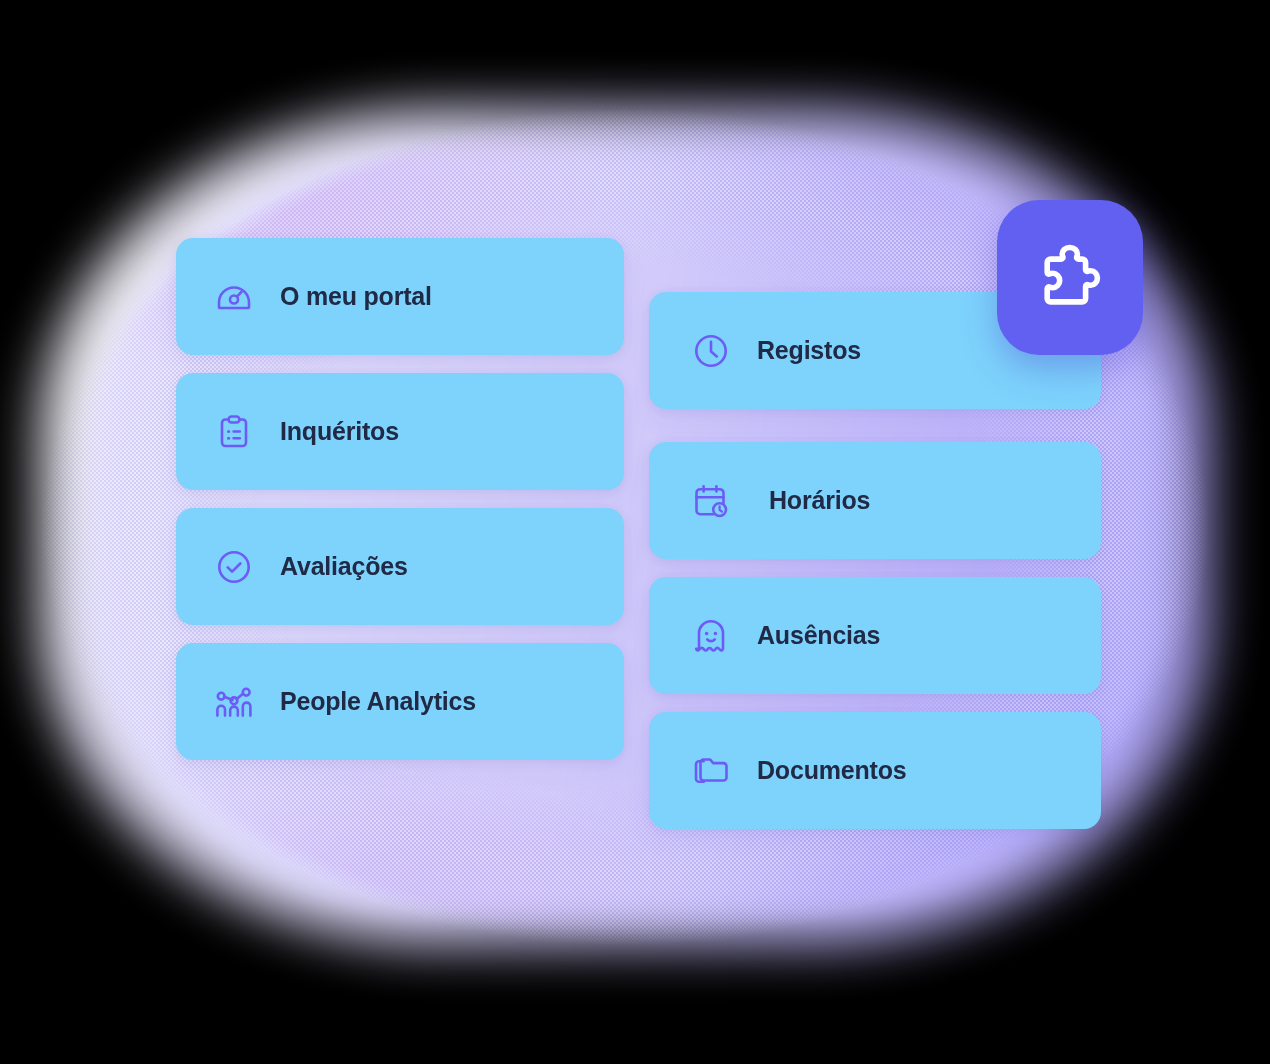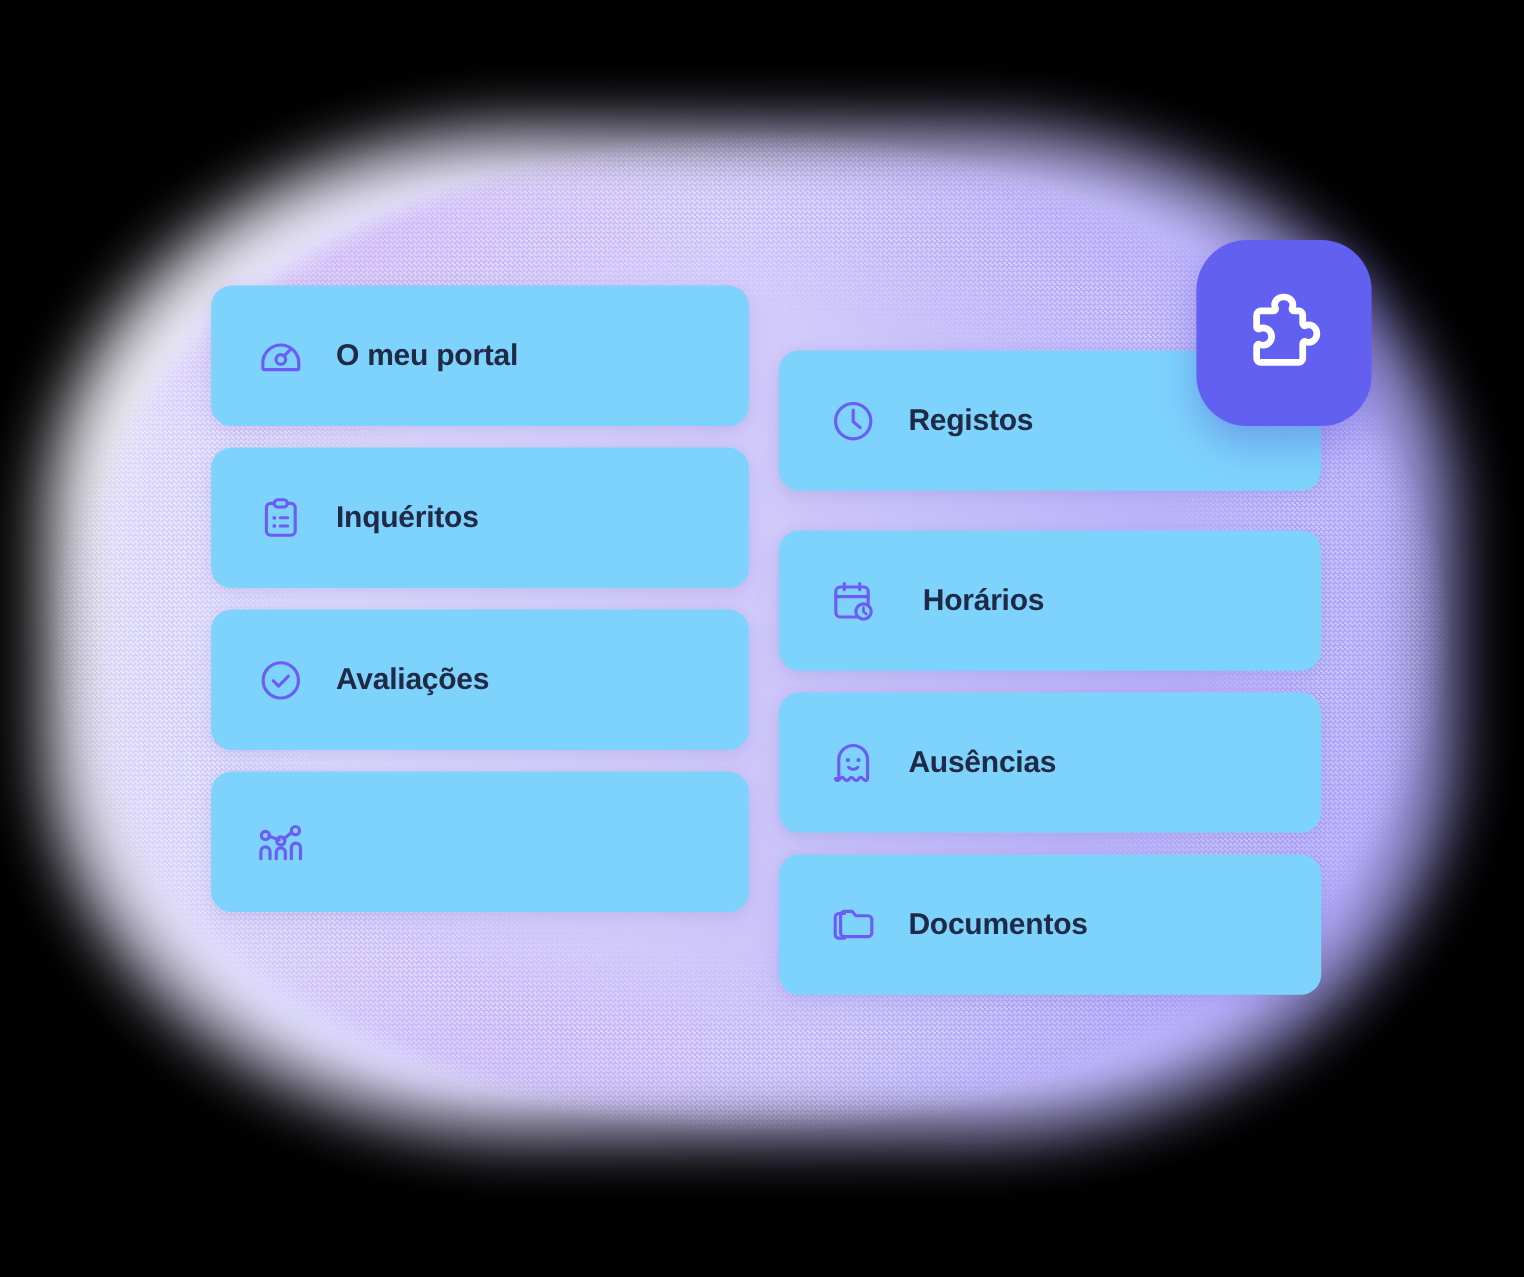--- a/index.html
+++ b/index.html
@@ -231,20 +231,21 @@
           <svg width="42" height="42" viewBox="0 0 42 42" fill="none">
             <path d="M11.2 15.8 19.6 19M23.4 18.2 30.2 12.5" stroke="#6c5cf5" stroke-width="2.6" stroke-linecap="round"></path>
             <circle cx="8.2" cy="15.2" r="3.4" stroke="#6c5cf5" stroke-width="2.6"></circle>
             <circle cx="21" cy="19.8" r="3.4" stroke="#6c5cf5" stroke-width="2.6"></circle>
             <circle cx="33.2" cy="11.2" r="3.4" stroke="#6c5cf5" stroke-width="2.6"></circle>
             <path d="M4.4 34.6v-6.1a3.8 3.8 0 0 1 7.6 0v6.1" stroke="#6c5cf5" stroke-width="2.6" stroke-linecap="round"></path>
             <path d="M17.2 34.6v-5.2a3.8 3.8 0 0 1 7.6 0v5.2" stroke="#6c5cf5" stroke-width="2.6" stroke-linecap="round"></path>
             <path d="M29.8 34.6v-9.2a3.8 3.8 0 0 1 7.6 0v9.2" stroke="#6c5cf5" stroke-width="2.6" stroke-linecap="round"></path>
           </svg>
         </span>
+        <span class="card-label">People Analytics</span>
       </div>
     </div>
 
     <div class="col-right">
 
       <div class="card rc1">
         <span class="card-icon">
           <svg width="42" height="42" viewBox="0 0 42 42" fill="none">
             <circle cx="21" cy="21" r="14.7" stroke="#6c5cf5" stroke-width="2.6"></circle>
             <path d="M21 11.8V21.4l5.8 5" stroke="#6c5cf5" stroke-width="2.6" stroke-linecap="round" stroke-linejoin="round"></path>

